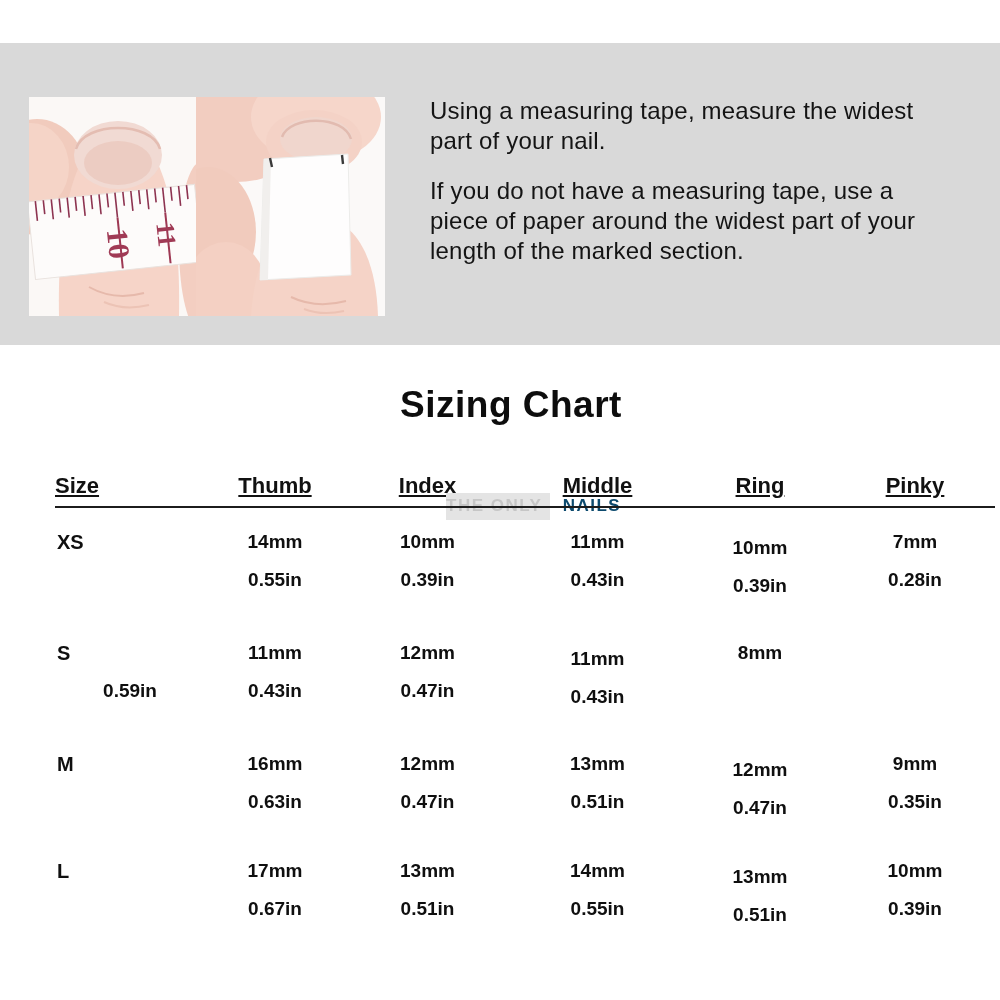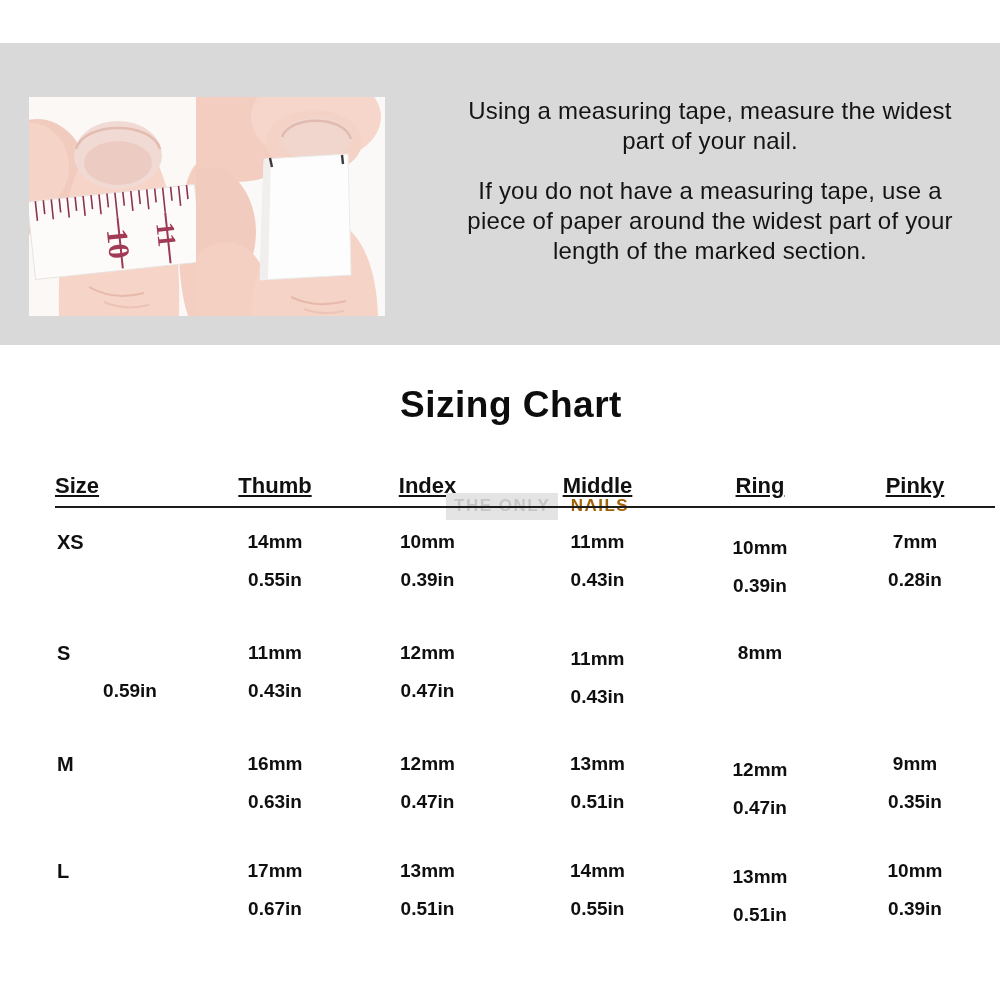--- a/index.html
+++ b/index.html
@@ -24,21 +24,21 @@
     display:flex;
   }
   .photos svg { display:block; }
   .instructions {
     position:absolute; left:430px; top:53px;
     width:560px;
     font-size:24px; line-height:30px;
     color:#141414;
     letter-spacing:0.2px;
   }
-  .instructions .para { margin-bottom:20px;text-align:center; }
+  .instructions .para { margin-bottom:20px; }
   .instructions .line { display:block; white-space:nowrap; }
   
   .title {
     position:absolute; left:16px; top:384px;
     width:990px;
     text-align:center;
     font-size:37px; font-weight:bold;
     color:#0d0d0d;
     letter-spacing:0.5px;
   }
@@ -63,23 +63,23 @@
   .watermark {
     position:absolute; left:446px; top:493px;
     z-index:1;
     font-size:17px; font-weight:bold;
     letter-spacing:1.5px;
     white-space:nowrap;
   }
   .watermark .wm-box {
     display:inline-block;
     background:#e4e4e4; color:#c6c6c6;
-    padding:3px 8px 4px 8px;
-  }
-  .watermark .wm-plain { color:#a16207; padding-left:6px; }
+    padding:3px 8px 4px 0;
+  }
+  .watermark .wm-plain { color:#0c4a6e; padding-left:6px; }
   .trow {
     grid-auto-rows:38px;
     font-size:19px; font-weight:bold; color:#0f0f0f;
     z-index:3;
   }
   .trow .cell { display:flex; align-items:center; justify-content:center; }
   .trow .cell.size {
     justify-content:flex-start;
     font-size:20px; padding-left:2px;
   }

